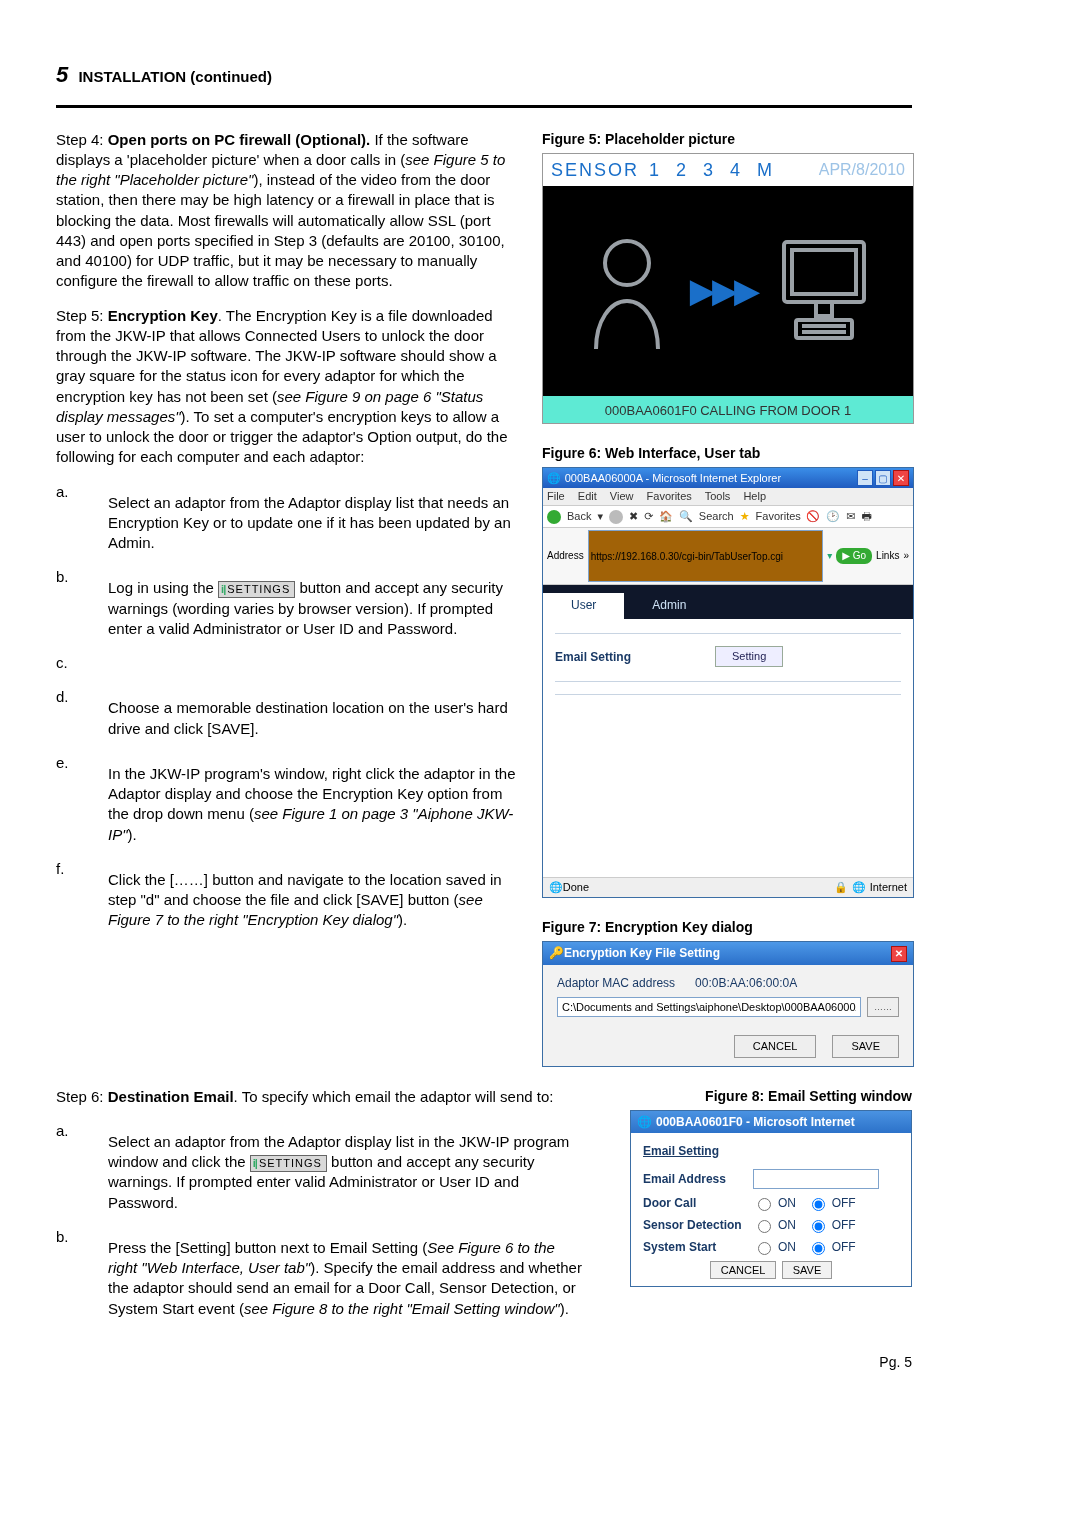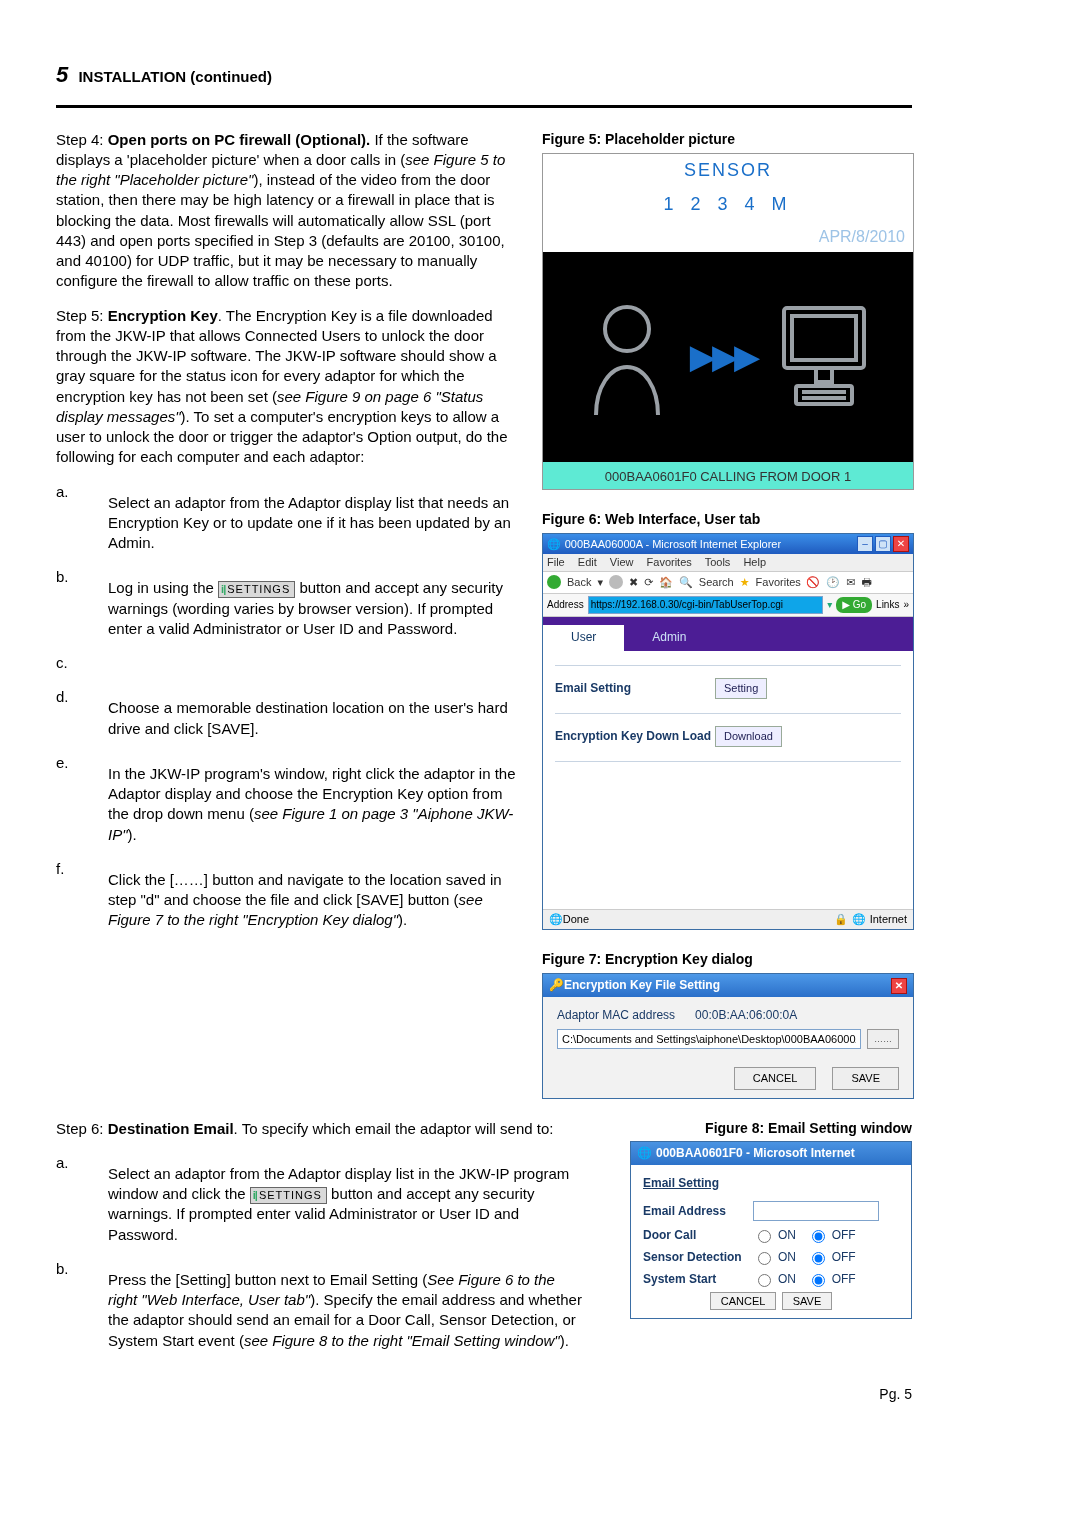--- a/index.html
+++ b/index.html
@@ -52,21 +52,20 @@
   }
   .fig5-header {
     background: #fff;
     padding: 4px 8px;
     font-family: "Trebuchet MS", Arial, sans-serif;
     font-size: 18px;
     color: #1a6fc9;
     display: flex;
     align-items: center;
     gap: 10px;
-    flex-direction: column;
   }
   .fig5-header .sensor { letter-spacing: 2px; }
   .fig5-header .nums { letter-spacing: 6px; }
   .fig5-header .date { color: #9dc3e6; margin-left: auto; font-size: 16px;}
   .fig5-body {
     background: #000;
     height: 210px;
     display: flex;
     align-items: center;
     justify-content: center;
@@ -123,46 +122,46 @@
   .fig6-toolbar .star{color:#f2b200;}
   .fig6-addr{
     display:flex; align-items:center; gap:4px;
     padding:2px 4px;
     border-bottom:1px solid #ccc;
     font-size:10px;
     background:#f7f7f7;
   }
   .fig6-addr input{
     flex:1; font-size:10px; height:16px; border:1px solid #7fa3cc;
-    background:#0ea5e9; padding:0 2px;
+    background:#a16207; padding:17px 2px;
   }
   .fig6-addr .go{ background:#3a3; color:#fff; padding:1px 6px; border-radius:7px; font-size:10px;}
   .fig6-tabs{
-    display:flex; background:#4c1d95;
+    display:flex; background:#0f172a;
     padding-top:8px;
   }
   .fig6-tab{
     padding:4px 28px;
     color:#cde1f5;
     font-size:12px;
     border-bottom:2px solid transparent;
   }
   .fig6-tab.active{
     background:#fff; color:#143a66; border-bottom-color:#fff;
   }
   .fig6-content{
     background:#fff;
     min-height:230px;
     padding:14px 12px;
   }
   .fig6-row{ display:flex; align-items:center; margin-bottom:14px;}
   .fig6-row .lbl{ width:160px; font-size:12px; color:#1a3a66; font-weight:bold;}
   .fig6-row .btn{
     border:1px solid #9a9; background:#eef;
-    padding:2px 8px; font-size:11px; color:#225;text-align:center;
+    padding:2px 16px; font-size:11px; color:#225;text-align:center;
   }
   .fig6-hr{border-top:1px solid #c8d4e2; margin-bottom:12px;}
   .fig6-status{
     border-top:1px solid #ccc;
     padding:2px 6px; font-size:11px; display:flex; align-items:center;
     background:#efefef;
   }
   .fig6-status .right-status{ margin-left:auto; display:flex; align-items:center; gap:4px;}
   .fig6-status .lock{ color:#c90;}
   .fig6-status .globe{ color:#2a7;}
@@ -364,24 +363,20 @@
           <div class="fig6-tab active">User</div>
           <div class="fig6-tab">Admin</div>
         </div>
         <div class="fig6-content">
           <div class="fig6-hr"></div>
           <div class="fig6-row">
             <span class="lbl">Email Setting</span>
             <span class="btn">Setting</span>
           </div>
           <div class="fig6-hr"></div>
-          <div class="fig6-row">
-            <span class="lbl">Encryption Key Down Load</span>
-            <span class="btn">Download</span>
-          </div>
           <div class="fig6-hr"></div>
         </div>
         <div class="fig6-status">
           <span>🌐</span>
           <span>Done</span>
           <span class="right-status">
             <span class="lock">🔒</span>
             <span class="globe">🌐</span>
             <span>Internet</span>
           </span>

